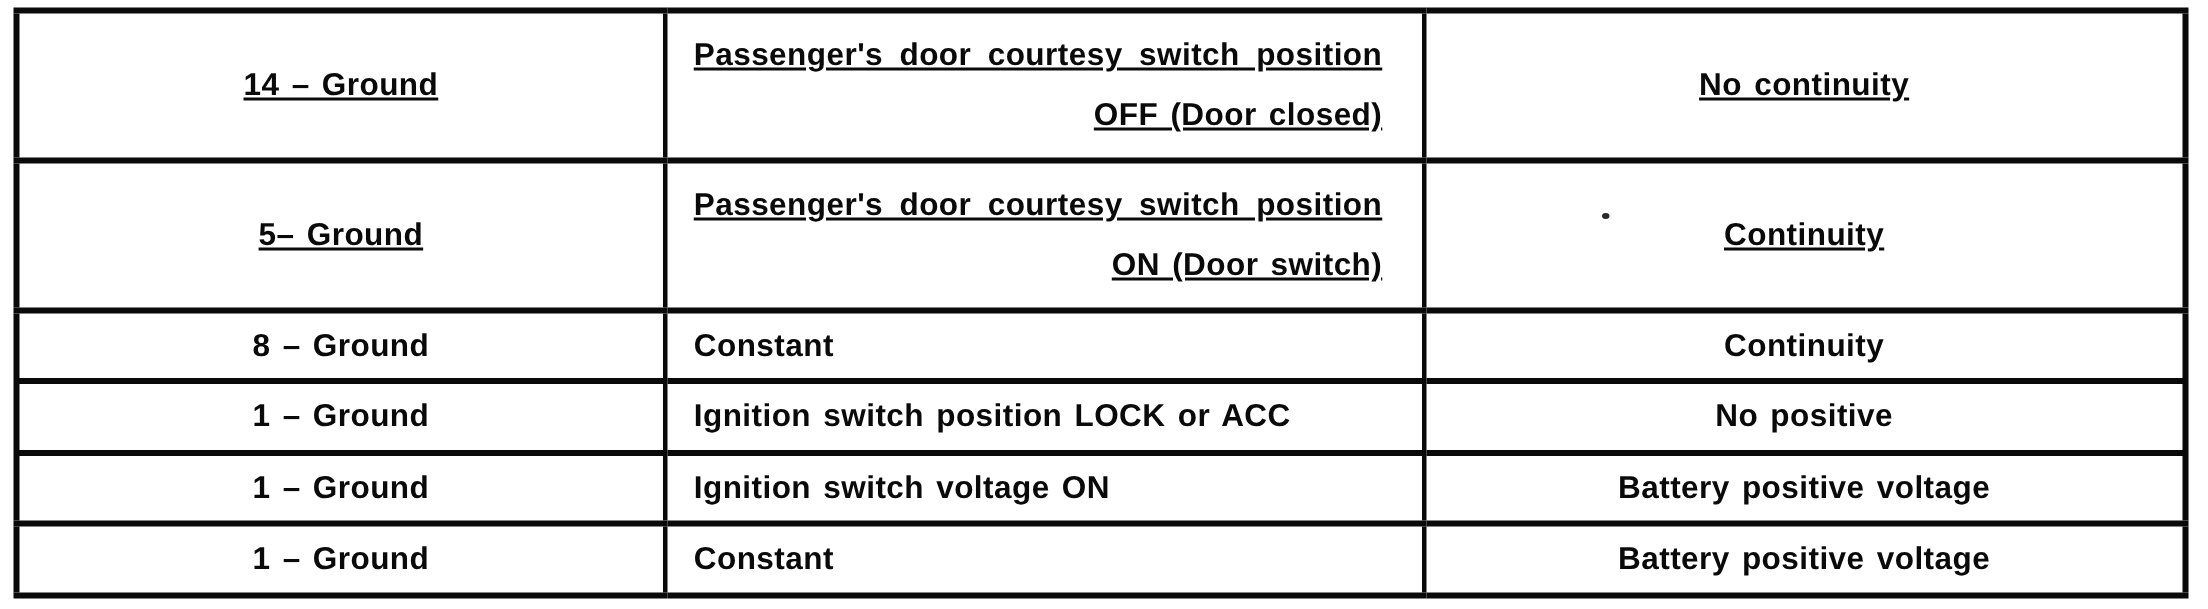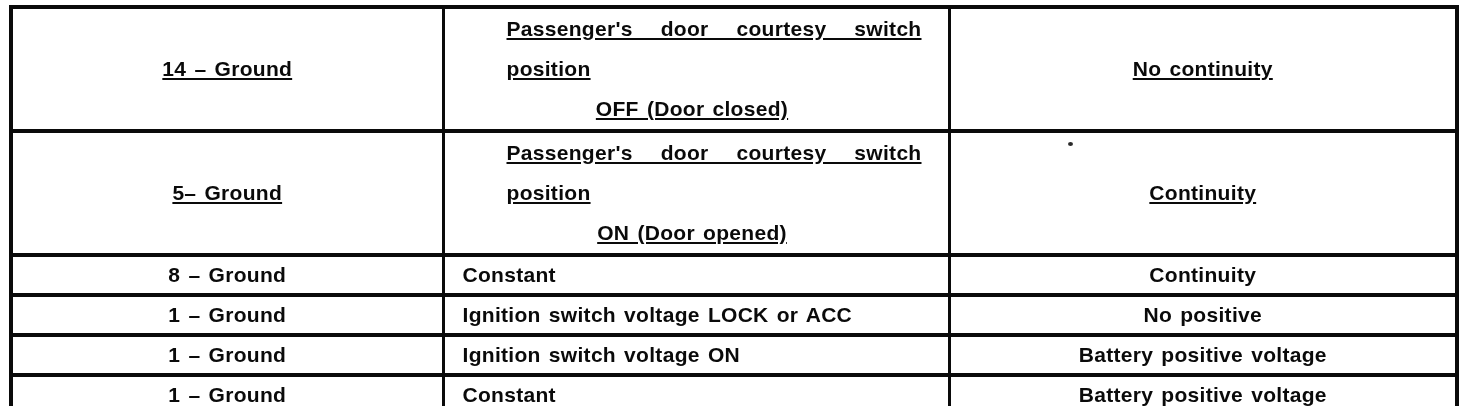--- a/index.html
+++ b/index.html
@@ -50,24 +50,23 @@
   .hdr-line { line-height: 34px; text-align: center; }
   td.cond {
     text-align: left;
     padding-left: 18px;
     padding-right: 26px;
   }
   td.cond .jline {
     text-align: justify;
     text-align-last: justify;
     line-height: 40px;
-    margin-left: 44px;
   }
   td.cond .nline {
-    text-align: center;
+    text-align: right;
     line-height: 40px;
   }
   .artifact-dot {
     position: absolute;
     left: 1068px;
     top: 142px;
     width: 5px;
     height: 4px;
     background: #2a2a2a;
     border-radius: 50%;
@@ -93,34 +92,34 @@
         <div class="jline">Passenger's door courtesy switch position</div>
         <div class="nline">OFF (Door closed)</div>
       </td>
       <td class="center">No continuity</td>
     </tr>
 
     <tr class="tall">
       <td class="center">5– Ground</td>
       <td class="cond">
         <div class="jline">Passenger's door courtesy switch position</div>
-        <div class="nline">ON (Door opened)</div>
+        <div class="nline">ON (Door switch)</div>
       </td>
       <td class="center">Continuity</td>
     </tr>
 
     <tr class="shrt">
       <td class="center">8 – Ground</td>
       <td class="cond">Constant</td>
       <td class="center">Continuity</td>
     </tr>
 
     <tr class="shrt">
       <td class="center">1 – Ground</td>
-      <td class="cond">Ignition switch voltage LOCK or ACC</td>
+      <td class="cond">Ignition switch position LOCK or ACC</td>
       <td class="center">No positive</td>
     </tr>
 
     <tr class="shrt">
       <td class="center">1 – Ground</td>
       <td class="cond">Ignition switch voltage ON</td>
       <td class="center">Battery positive voltage</td>
     </tr>
 
     <tr class="shrt">

